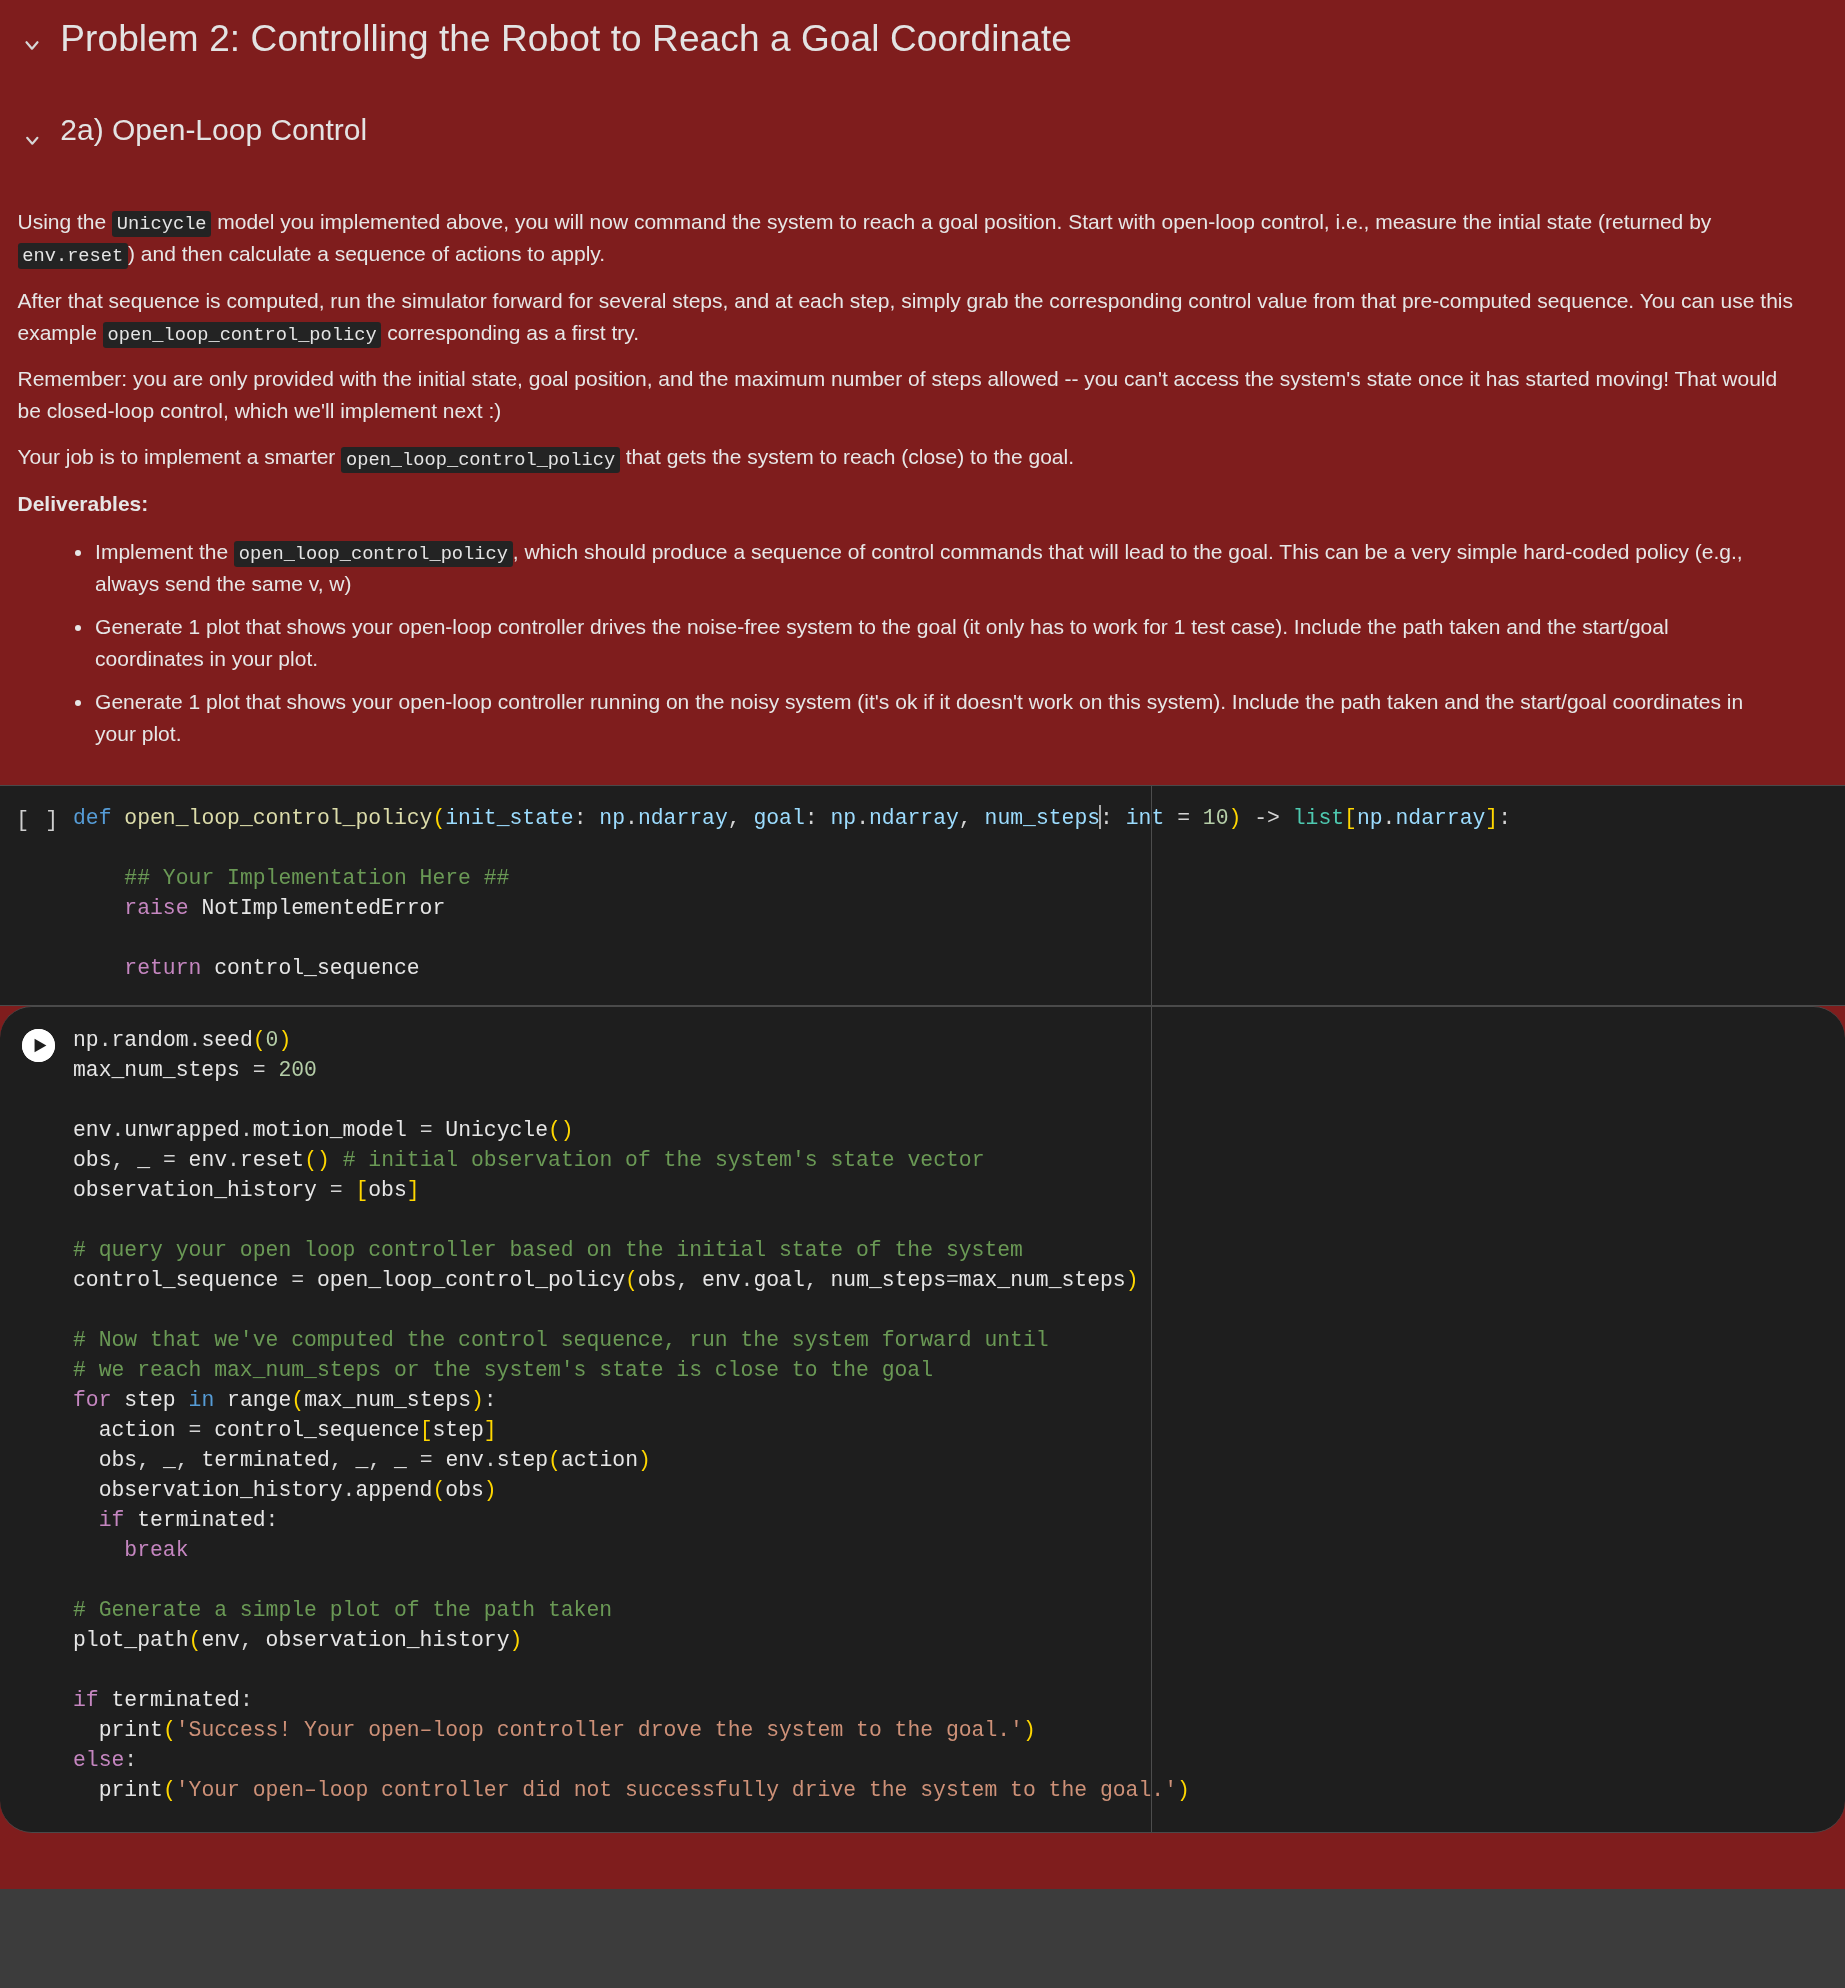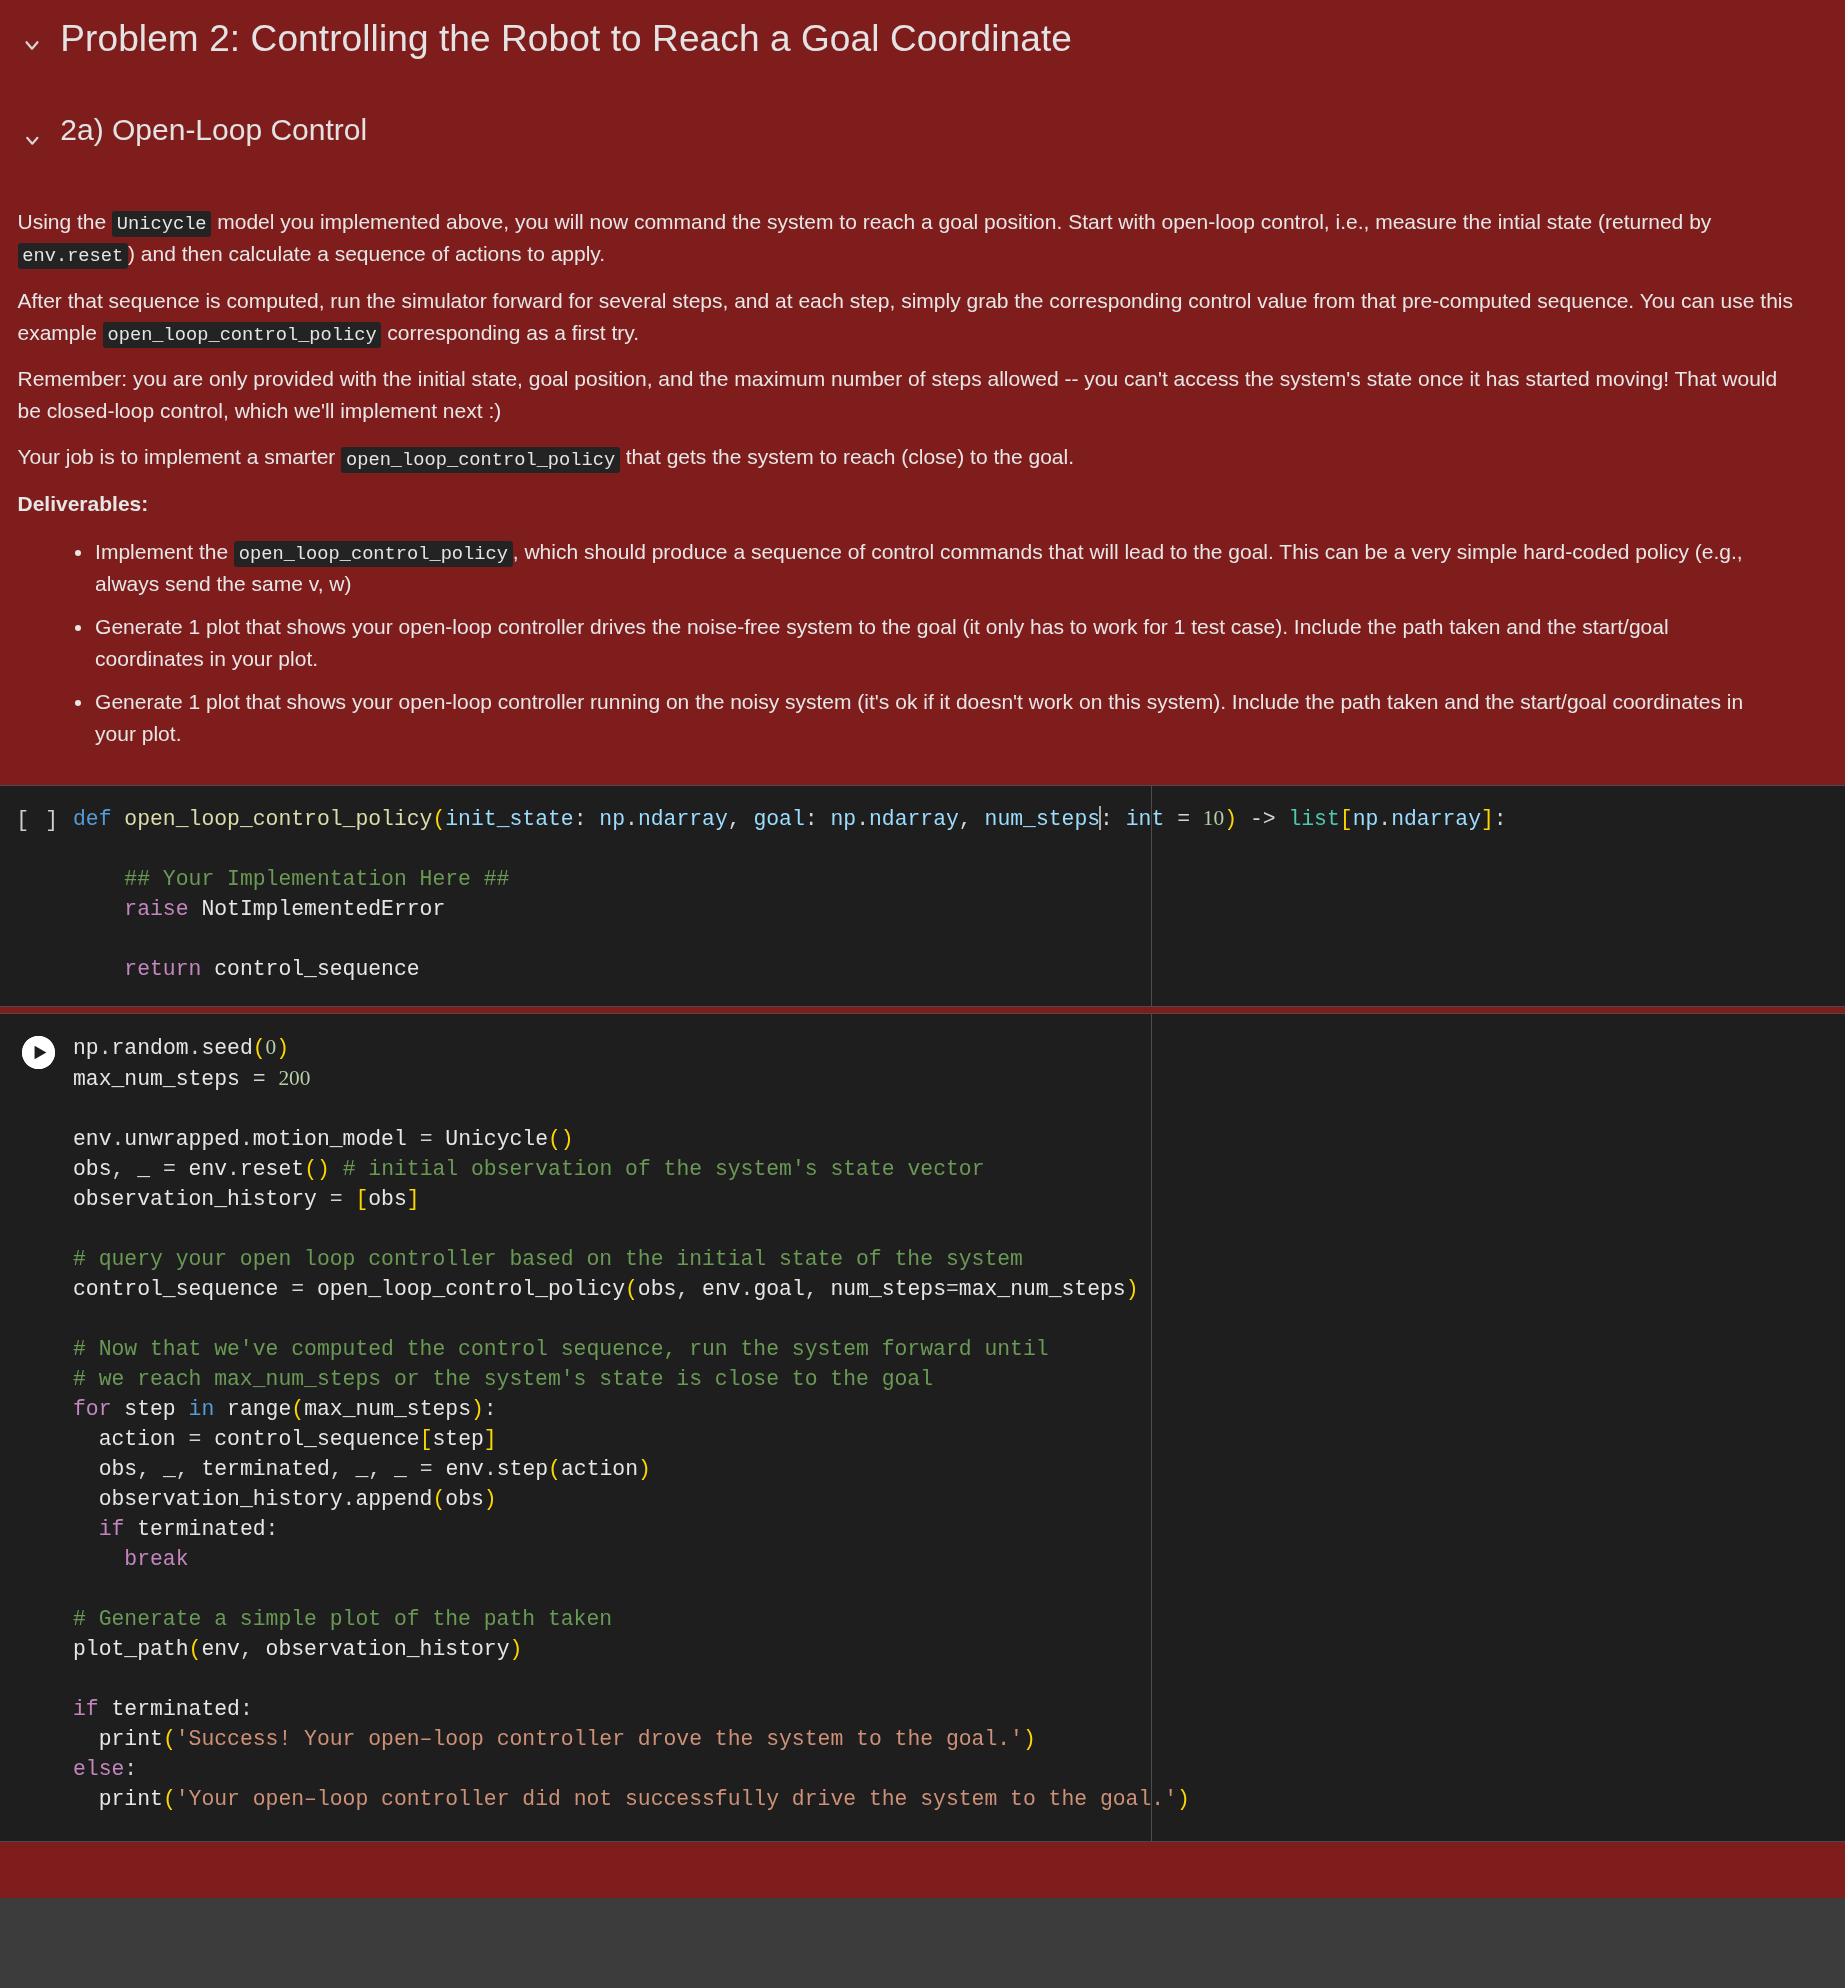--- a/index.html
+++ b/index.html
@@ -96,21 +96,21 @@
   
   .cell {
     position: relative;
     background: #1e1e1e;
     width: 1845px;
     border-top: 0.8px solid #4a4a4a;
     border-bottom: 0.8px solid #4a4a4a;
     overflow: hidden;
   }
   .cell.cell-1 { margin-top: 35px; }
-  .cell.cell-2 { margin-top: 6px; }
+  .cell.cell-2 { margin-top: 0; border-radius: 32px; }
 
   .ruler {
     position: absolute;
     top: 0; bottom: 0;
     width: 0.8px;
     background: #4d4d4d;
   }
 
   .gutter {
     position: absolute;
@@ -150,21 +150,21 @@
   }
   .cell-1 pre.code { padding-top: 17.5px; padding-bottom: 22px; }
   .cell-2 pre.code { padding-top: 17.5px; padding-bottom: 27px; }
 
   
   .kw      { color: #569cd6; }   
   .kwm     { color: #c586c0; }   
   .fn      { color: #dcdcaa; }
   .param   { color: #9cdcfe; }
   .typ     { color: #9cdcfe; }
-  .num     { color: #b5cea8; font-family: Liberation Serif, serif; }
+  .num     { color: #b5cea8; }
   .cls     { color: #4ec9b0; }
   .br1     { color: #ffd700; }
   .cmt     { color: #6a9955; }
   .str     { color: #ce9178; }
   .plain   { color: #e6e6e6; }
   .op      { color: #d4d4d4; }
 
   .caret {
     display: inline-block;
     width: 1.6px;

